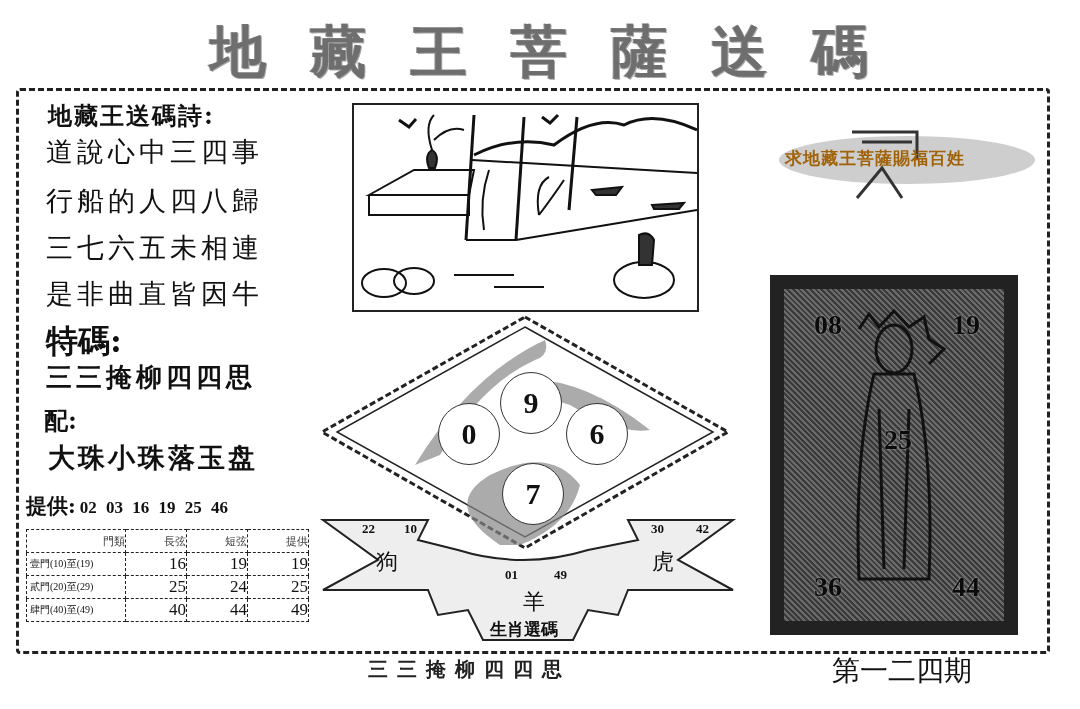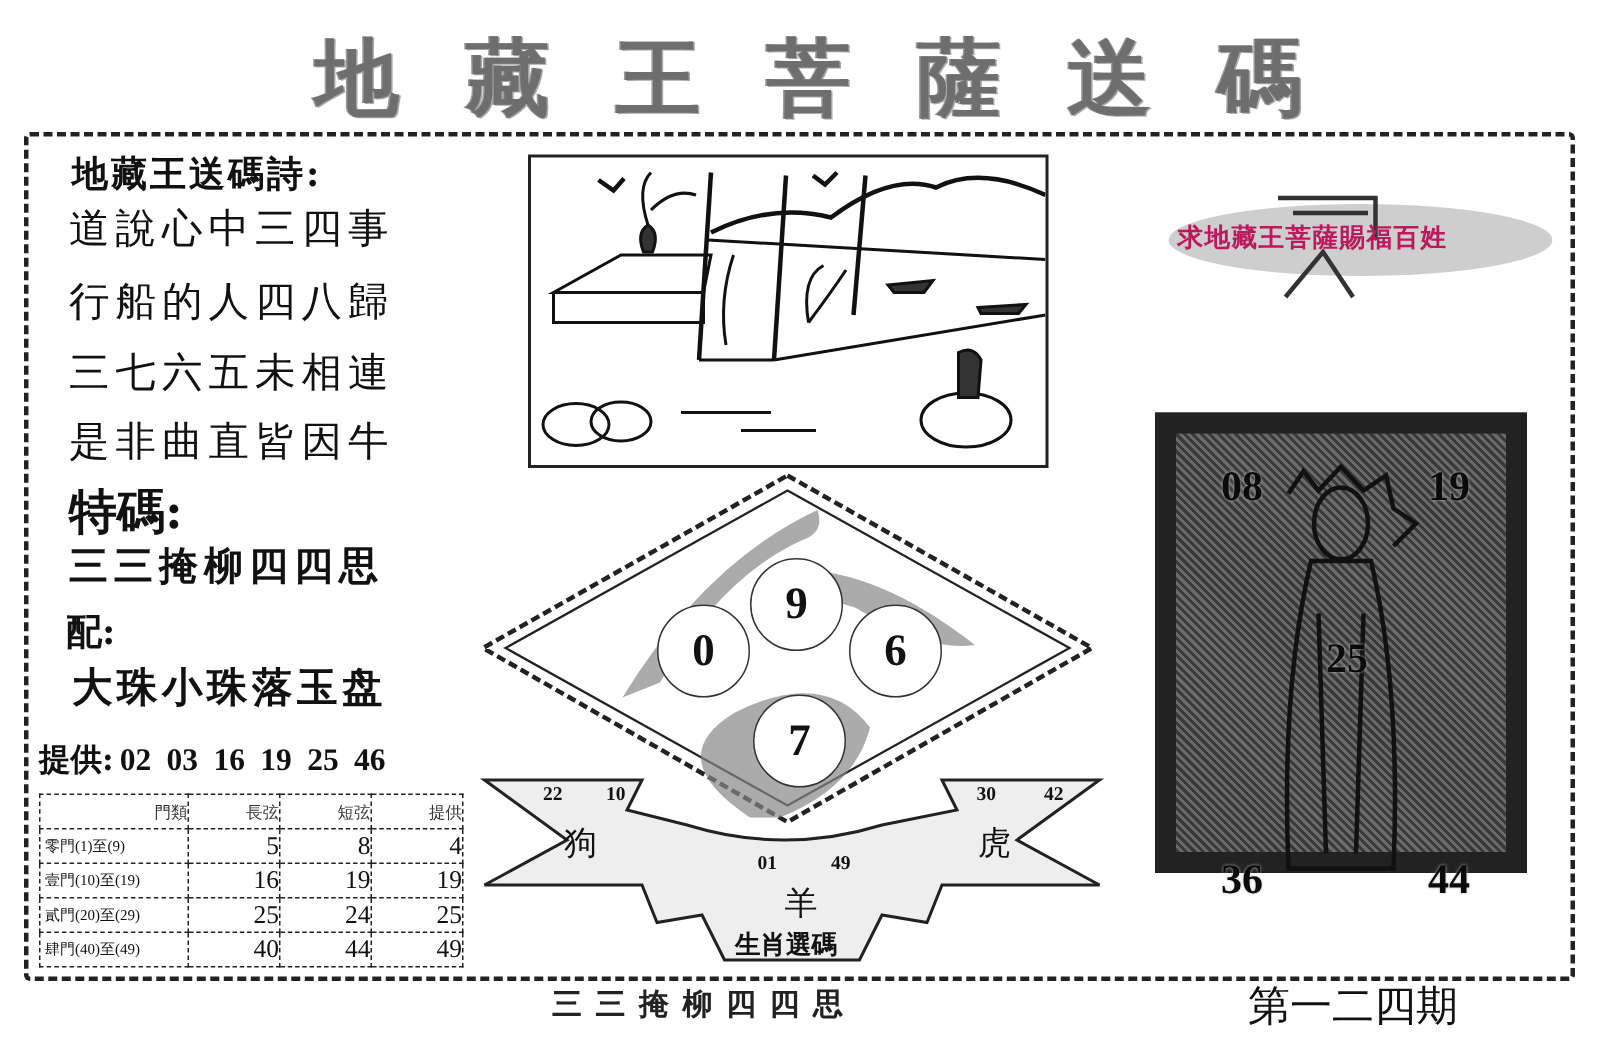--- a/index.html
+++ b/index.html
@@ -19,38 +19,38 @@
            border: 3px dashed #222; border-radius: 4px; }
 
   
   .poem-title { left: 48px; top: 100px; font-size: 24px; font-weight: bold; letter-spacing: 2px; }
   .poem-line { left: 46px; font-size: 27px; letter-spacing: 4px; font-family: "DejaVu Sans", sans-serif; }
   .special-label { left: 46px; top: 320px; font-size: 32px; font-weight: bold; }
   .special-text { left: 46px; top: 360px; font-size: 26px; font-weight: bold; letter-spacing: 4px; }
   .pair-label { left: 44px; top: 405px; font-size: 24px; font-weight: bold; }
   .pair-text { left: 48px; top: 440px; font-size: 27px; font-weight: bold; letter-spacing: 3px; }
   .provide { left: 26px; top: 492px; font-size: 21px; font-weight: bold; }
-  .provide .nums { font-family: "Liberation Serif", serif; font-size: 21px; margin-left: 4px; word-spacing: 5px; }
+  .provide .nums { font-family: "Liberation Serif", serif; font-size: 17px; margin-left: 4px; word-spacing: 5px; }
 
   
   table.gate { left: 26px; top: 529px; border-collapse: collapse; font-family: "Liberation Serif", serif; }
   table.gate th, table.gate td { border: 1.5px dashed #222; padding: 0; height: 22px; text-align: right; }
   table.gate th { font-size: 11px; font-weight: normal; color: #333; }
   table.gate td.lbl { width: 95px; font-size: 10px; text-align: left; padding-left: 3px; }
   table.gate td.v { width: 60px; font-size: 17px; }
 
   
   .scene { left: 352px; top: 103px; width: 343px; height: 205px; border: 2px solid #222; background: #fff; }
 
   
   .banner { left: 762px; top: 120px; width: 280px; height: 80px; }
-  .banner-text { left: 785px; top: 147px; font-size: 17px; font-weight: bold; letter-spacing: 1px; color: #be185d; }
-
-  
-  .buddha { left: 770px; top: 275px; width: 248px; height: 307px; background: #444;
+  .banner-text { left: 785px; top: 147px; font-size: 17px; font-weight: bold; letter-spacing: 1px; color: #a16207; }
+
+  
+  .buddha { left: 770px; top: 275px; width: 248px; height: 360px; background: #444;
             border: 14px solid #222; box-sizing: border-box;
             background-image: repeating-linear-gradient(45deg, #3a3a3a 0 2px, #6a6a6a 2px 4px),
                               repeating-linear-gradient(-45deg, rgba(0,0,0,.25) 0 2px, rgba(255,255,255,.12) 2px 4px); padding-left: 43px; }
   .bnum { font-family: "Liberation Serif", serif; font-weight: bold; font-size: 28px; color: #0b0b0b;
           text-shadow: 0 0 2px #bbb; }
 
   
   .diamond { left: 320px; top: 315px; width: 410px; height: 235px; }
   .ball { width: 60px; height: 60px; border-radius: 50%; border: 1.5px solid #333; background: #fff;
           display: flex; align-items: center; justify-content: center;
@@ -94,26 +94,20 @@
   <span>提供:</span><span class="nums">02 03 16 19 25 46</span>
 </div>
 
 <table class="abs gate">
   <tbody>
       <tr>
     <th>門類</th>
     <th>長弦</th>
     <th>短弦</th>
     <th>提供</th>
-  </tr>
-  <tr>
-    <td class="lbl">零門(1)至(9)</td>
-    <td class="v">5</td>
-    <td class="v">8</td>
-    <td class="v">4</td>
   </tr>
   <tr>
     <td class="lbl">壹門(10)至(19)</td>
     <td class="v">16</td>
     <td class="v">19</td>
     <td class="v">19</td>
   </tr>
   <tr>
     <td class="lbl">貳門(20)至(29)</td>
     <td class="v">25</td>

